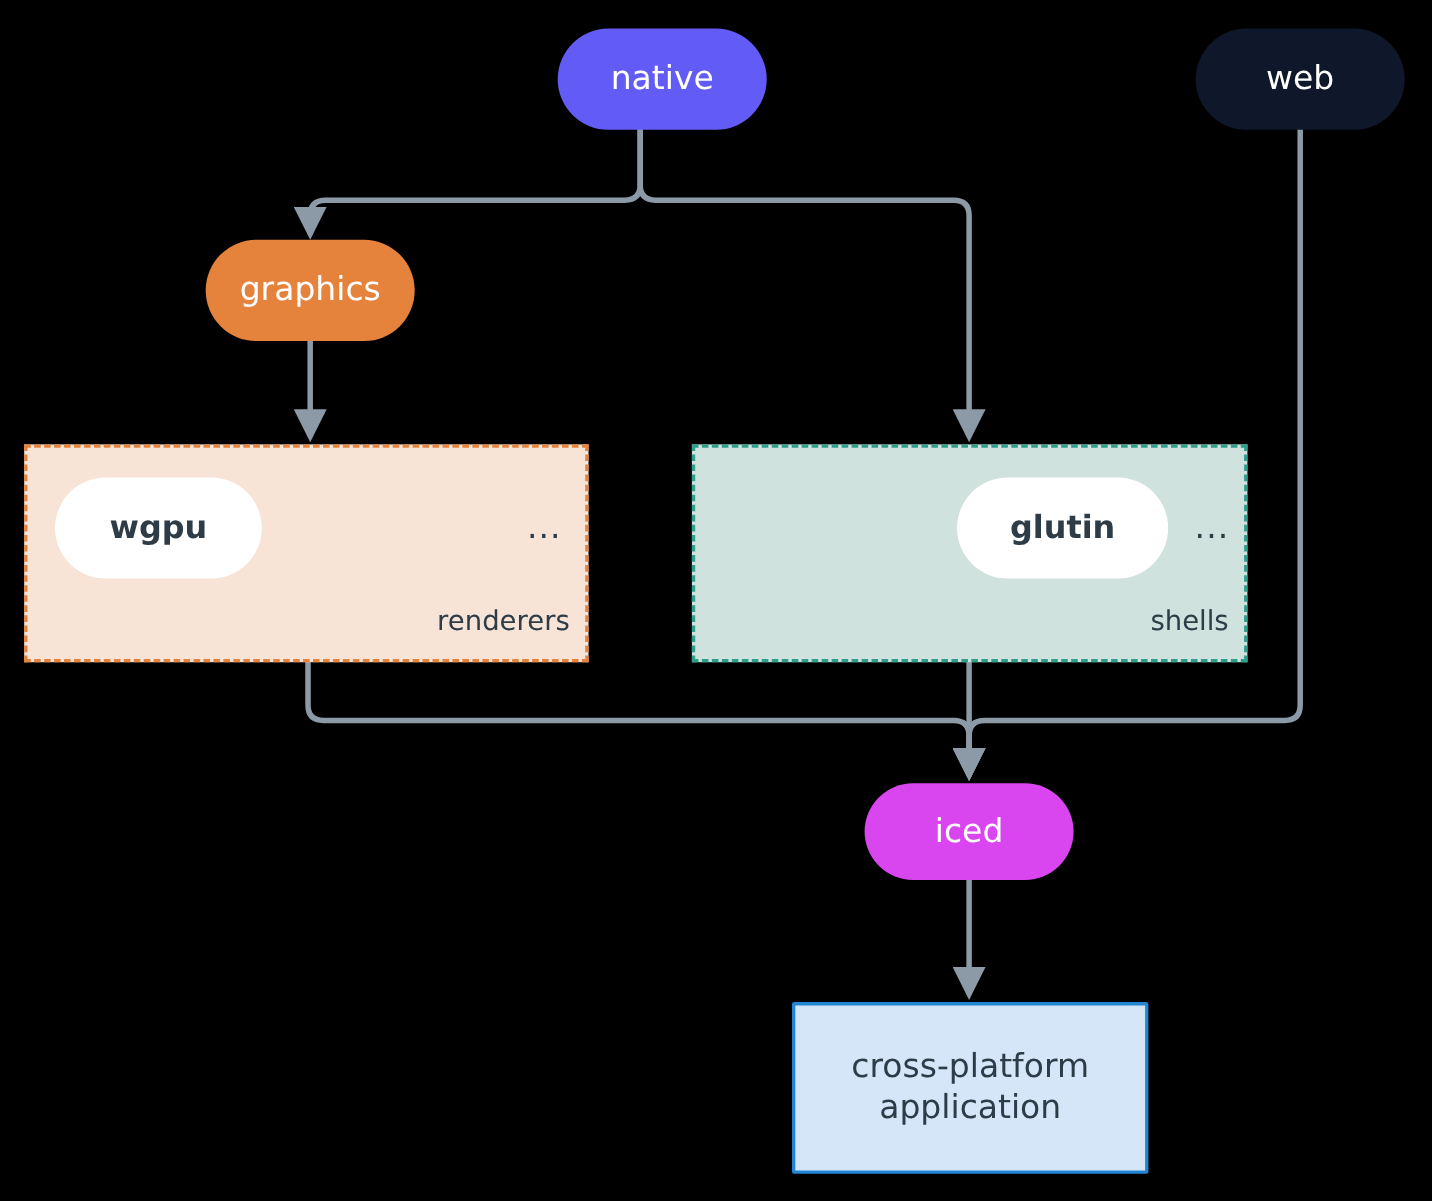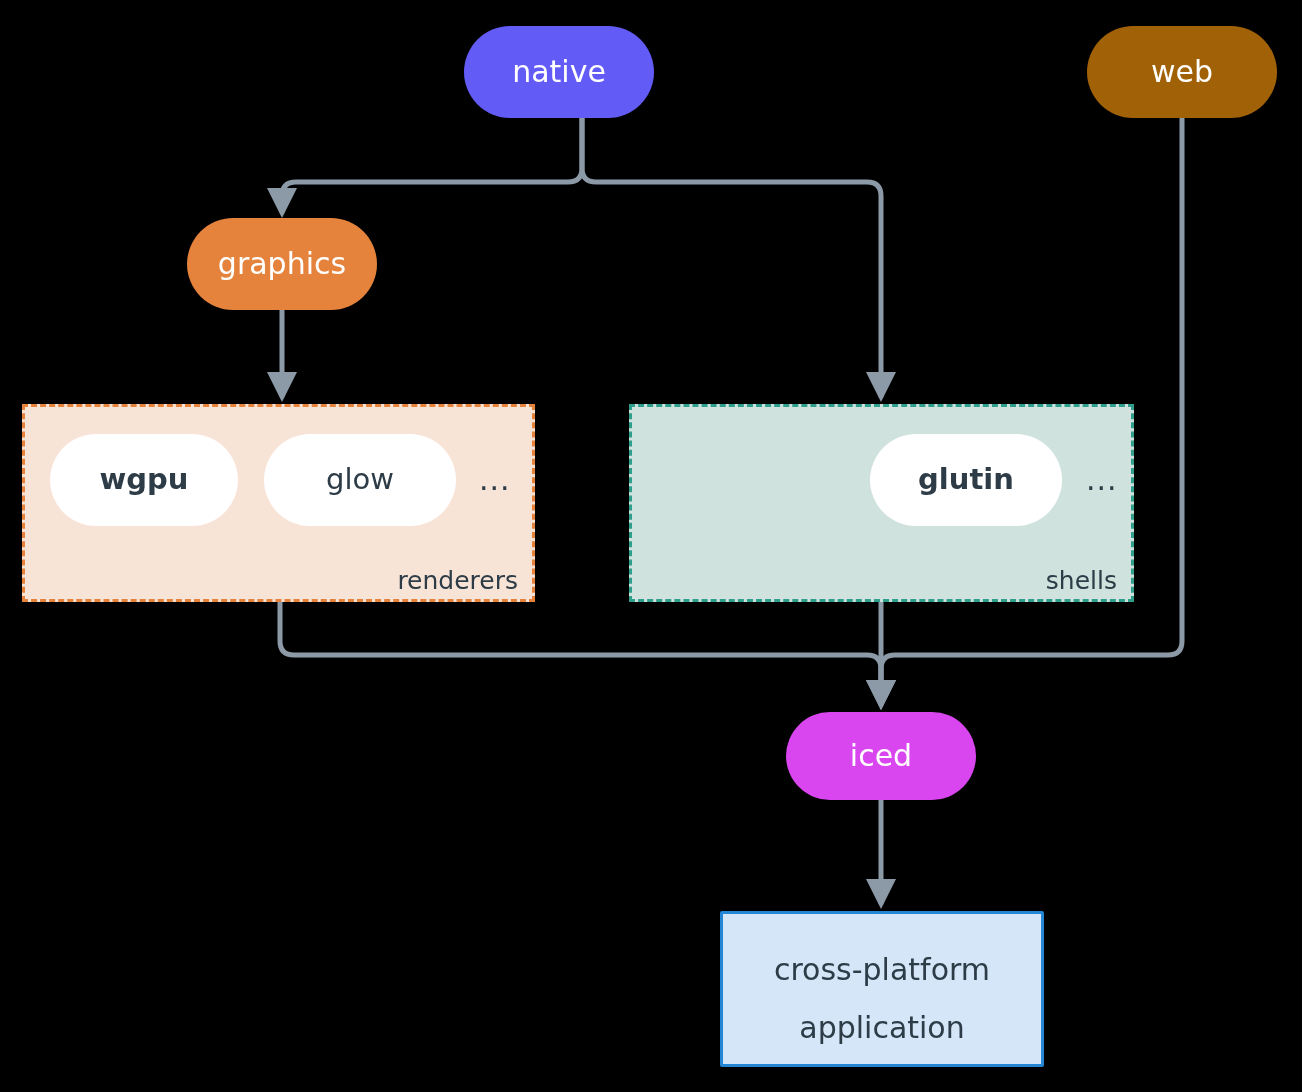--- a/index.html
+++ b/index.html
@@ -35,27 +35,27 @@
     line-height: 1.22;
   }
 
   
   .pill {
     border-radius: 999px;
     color: #ffffff;
     font-size: 30px;
   }
   .node-native {
-    left: 464px; top: 26px; width: 190px; height: 92px;
+    left: 507px; top: 26px; width: 190px; height: 92px;
     background: #635bf6;
     text-align: center;
   }
   .node-web {
     left: 1087px; top: 26px; width: 190px; height: 92px;
-    background: #a16207;
+    background: #0f172a;
   }
   .node-graphics {
     left: 187px; top: 218px; width: 190px; height: 92px;
     background: #e5833c;
   }
   .node-iced {
     left: 786px; top: 712px; width: 190px; height: 88px;
     background: #d946ef;
   }
 
@@ -82,21 +82,21 @@
     border: 3px dashed #e5833c;
   }
   .group-shells {
     left: 629px; top: 404px; width: 505px; height: 198px;
     background: #cfe2dd;
     border: 3px dashed #2f9e8a;
   }
   .group-label {
     position: absolute;
     right: 14px;
-    bottom: 4px;
+    bottom: 20px;
     font-size: 25px;
     color: #2d3c47;
     text-align: right;
   }
   .ellipsis {
     position: absolute;
     font-size: 30px;
     color: #2d3c47;
     letter-spacing: 1px;
   }
@@ -106,21 +106,21 @@
   
   .node-app {
     left: 720px; top: 911px; width: 324px; height: 156px;
     background: #d4e6f8;
     border: 3px solid #2386d4;
     color: #2d3c47;
     font-size: 30px;
     flex-direction: column;
     border-radius: 2px;
   }
-  .node-app .line { display: block; margin-top: 21px; }
+  .node-app .line { display: block; }
 </style>
 </head>
 <body>
 
 <div id="canvas">
 
   <svg class="edges" viewBox="0 0 1302 1092" xmlns="http://www.w3.org/2000/svg">
     <defs>
       <marker id="arrow" viewBox="0 0 10 10" refX="8" refY="5" markerWidth="6" markerHeight="6" orient="auto-start-reverse">
         <path d="M 0 0 L 10 5 L 0 10 z" fill="#8c9aa8"></path>
@@ -153,23 +153,20 @@
   <div class="node pill node-graphics">
     <span>graphics</span>
   </div>
 
   <div class="group group-renderers">
     <span class="group-label">renderers</span>
   </div>
   <div class="node leaf leaf-wgpu">
     <span>wgpu</span>
   </div>
-  <div class="node leaf leaf-glow">
-    <span>glow</span>
-  </div>
   <span class="ellipsis ellipsis-renderers">...</span>
 
   <div class="group group-shells">
     <span class="group-label">shells</span>
   </div>
   <div class="node leaf leaf-glutin">
     <span>glutin</span>
   </div>
   <span class="ellipsis ellipsis-shells">...</span>
 

